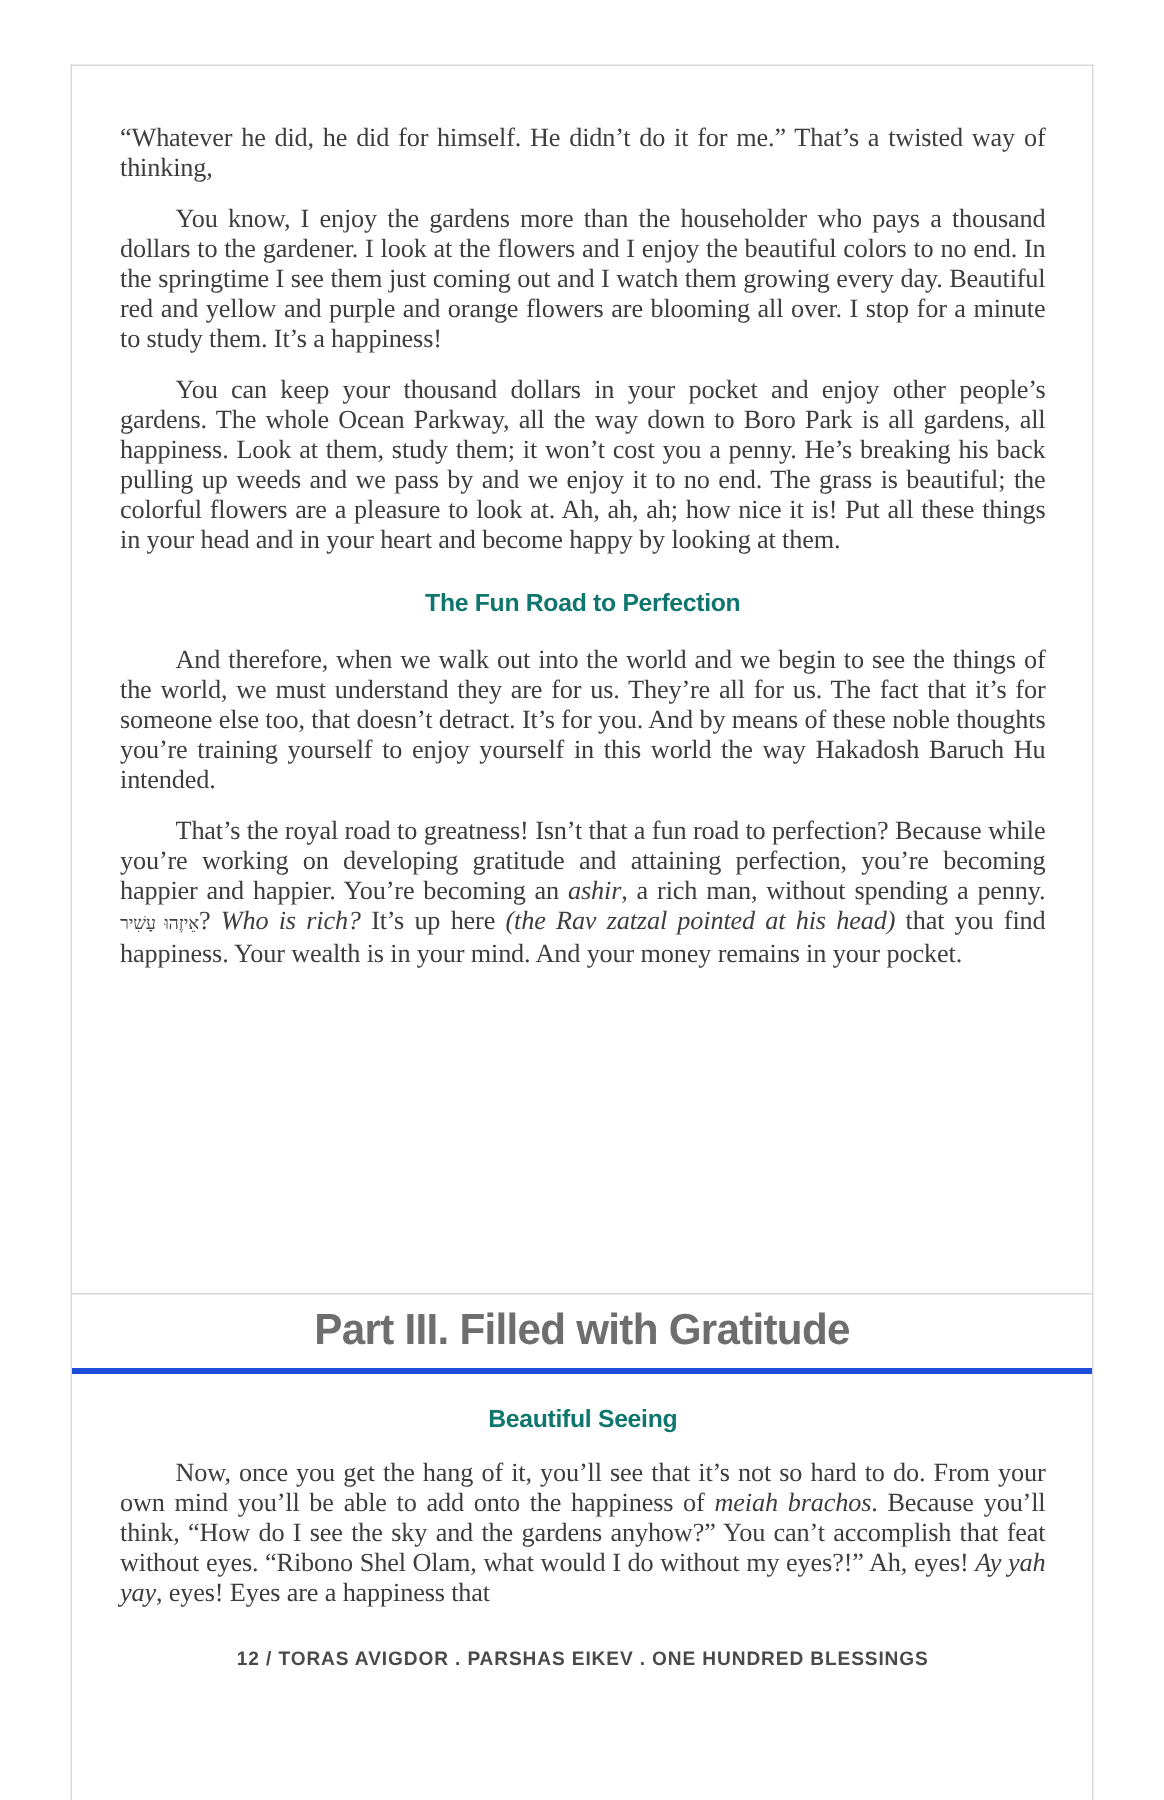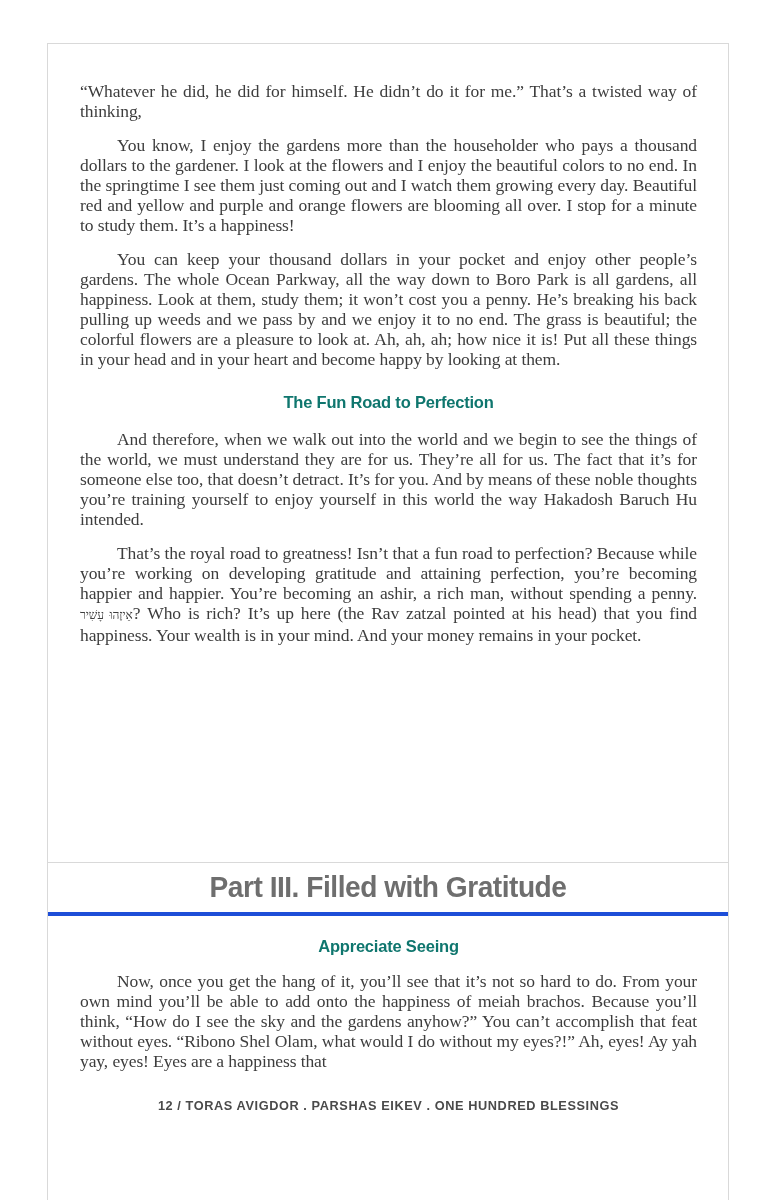--- a/index.html
+++ b/index.html
@@ -48,21 +48,21 @@
 
   .para {
     font-size: 17.5px;
     line-height: 20px;
     color: #3d3d3d;
     text-align: justify;
     margin-bottom: 14px;
     letter-spacing: -0.1px;
   }
   .para.indent { text-indent: 37px; }
-  .it { }
+  .it { font-style: italic; }
   .heb {
     font-family: Liberation Serif, serif;
     font-size: 12px;
     direction: rtl;
     unicode-bidi: isolate;
   }
   .sub-heading {
     font-family: "Liberation Sans", sans-serif;
     font-weight: bold;
     font-size: 16.5px;
@@ -100,20 +100,20 @@
           <p class="para indent"><span>That’s the royal road to greatness! Isn’t that a fun road to perfection? Because while you’re working on developing gratitude and attaining perfection, you’re becoming happier and happier. You’re becoming an </span><span class="it">ashir</span><span>, a rich man, without spending a penny. </span><span class="heb">אֵיזֶהוּ עָשִׁיר</span><span>? </span><span class="it">Who is rich?</span><span> It’s up here </span><span class="it">(the Rav zatzal pointed at his head)</span><span> that you find happiness. Your wealth is in your mind. And your money remains in your pocket.</span></p>
         </div>
     </div>
 
     <div class="part-band">
       <div class="part-title">Part III. Filled with Gratitude</div>
     </div>
 
     <div class="section-body section-2">
       <div class="blocks">
-          <h3 class="sub-heading">Appreciate Seeing</h3>
+          <h3 class="sub-heading">Beautiful Seeing</h3>
           <p class="para indent"><span>Now, once you get the hang of it, you’ll see that it’s not so hard to do. From your own mind you’ll be able to add onto the happiness of </span><span class="it">meiah brachos</span><span>. Because you’ll think, “How do I see the sky and the gardens anyhow?” You can’t accomplish that feat without eyes. “Ribono Shel Olam, what would I do without my eyes?!” Ah, eyes! </span><span class="it">Ay yah yay</span><span>, eyes! Eyes are a happiness that</span></p>
         </div>
       <div class="footer-line">12 / TORAS AVIGDOR . PARSHAS EIKEV . ONE HUNDRED BLESSINGS</div>
     </div>
 
   </div>
 </div>
 
 </body></html>

